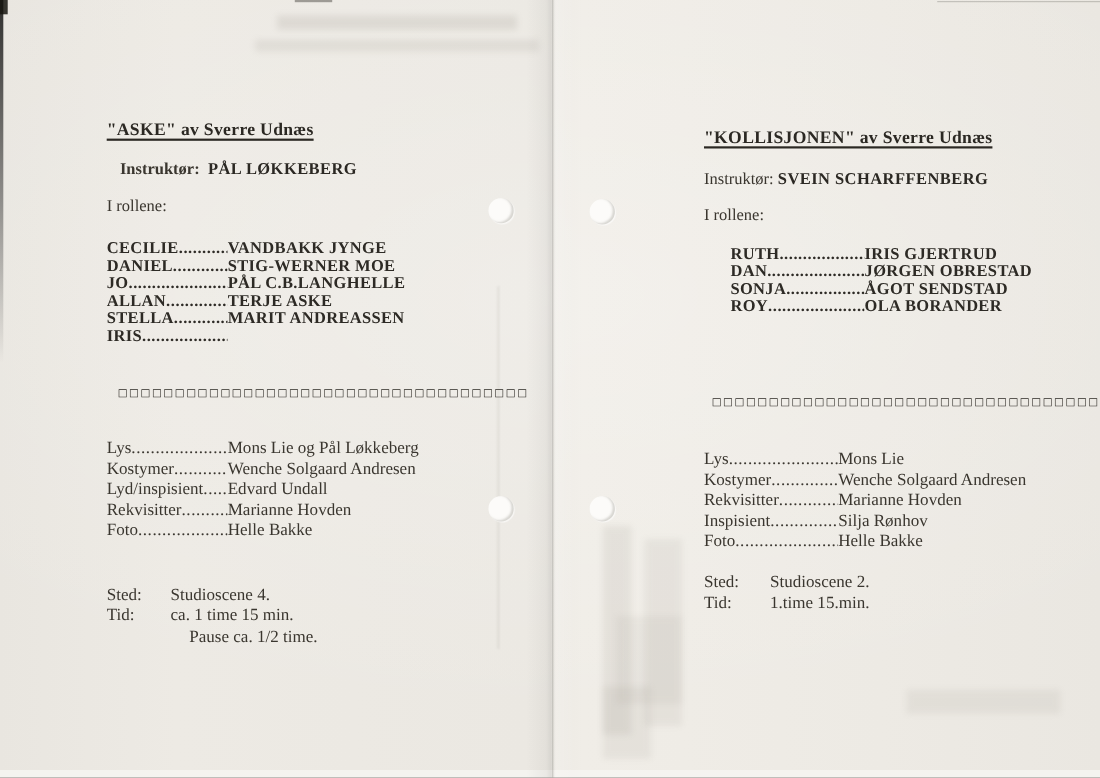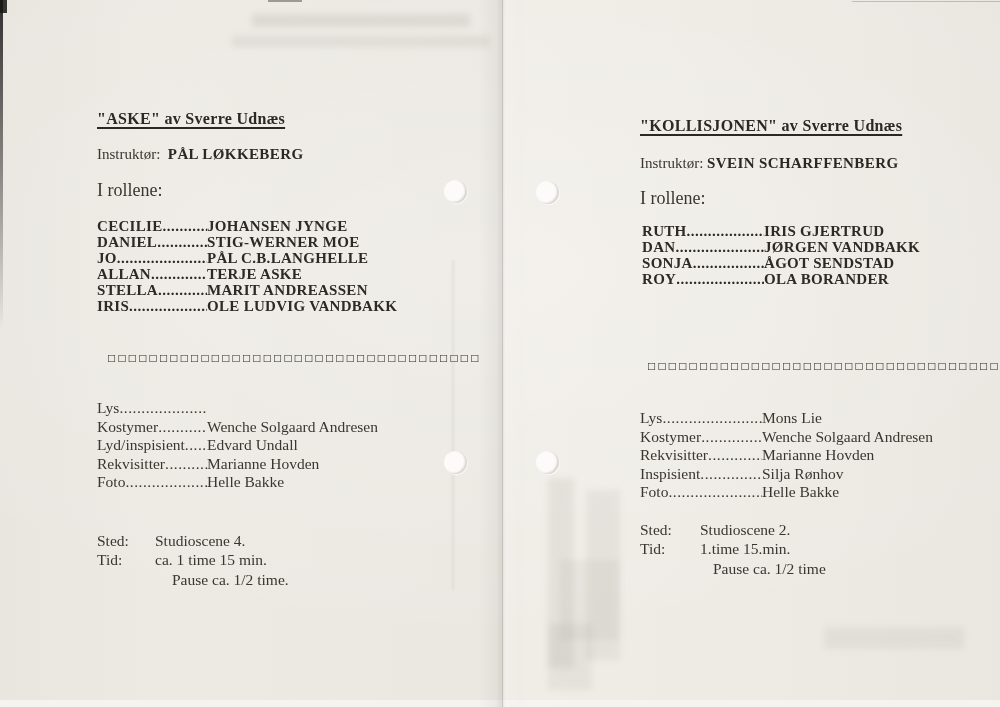--- a/index.html
+++ b/index.html
@@ -33,21 +33,21 @@
   .bt-mid-2{left:586px;top:490px;width:34px;height:170px;opacity:.10;}
   .bt-mid-3{left:560px;top:560px;width:60px;height:80px;opacity:.08;}
   .bt-bot-1{left:824px;top:627px;width:140px;height:22px;opacity:.10;}
   .bt-bot-2{left:548px;top:624px;width:44px;height:66px;opacity:.10;}
   .pencil-mark{left:452px;top:260px;width:2px;height:330px;background:#6b665d;opacity:.10;filter:blur(1px);}
   
   .title{font-size:16px;font-weight:bold;color:#2b2823;letter-spacing:.3px;
     text-decoration:underline;text-decoration-thickness:1.5px;text-underline-offset:3px;white-space:nowrap;}
   .director{font-size:15px;white-space:nowrap;}
   .director b{color:#2b2823;letter-spacing:.4px;}
-  .roles-label{font-size:18px;}
+  .roles-label{font-size:15px;}
   .cast{font-size:15px;font-weight:bold;color:#2d2a25;letter-spacing:.3px;}
   .cast .line{height:16px;line-height:16px;text-align:right;}
   .crew{font-size:15.5px;color:#3a362f;}
   .crew .line{height:18.6px;line-height:18.6px;}
   .line{display:flex;white-space:nowrap;}
   .lead{display:inline-flex;overflow:hidden;flex:0 0 auto;white-space:nowrap;}
   .lead-l{width:110px;} .lead-r{width:122px;}
   .role{flex:0 0 auto;}
   .leader{overflow:hidden;flex:1 1 auto;letter-spacing:.5px;}
   .name{flex:0 0 auto;}
@@ -81,34 +81,34 @@
   <div class="abs smudge bt-top-2"></div>
   <div class="abs smudge bt-mid-1"></div>
   <div class="abs smudge bt-mid-2"></div>
   <div class="abs smudge bt-mid-3"></div>
   <div class="abs smudge bt-bot-1"></div>
   <div class="abs smudge bt-bot-2"></div>
 
   <section>
     <h1 class="abs title" style="left:97px;top:99px;">"ASKE" av Sverre Udnæs</h1>
 
-    <p class="abs director" style="left:97px;top:146px;margin:0;">
+    <p class="abs director" style="left:109px;top:146px;margin:0;font-weight:bold;">
       <span>Instruktør:</span>&nbsp;
       <b>PÅL LØKKEBERG</b>
     </p>
 
     <p class="abs roles-label" style="left:97px;top:180px;margin:0;">I rollene:</p>
 
     <div class="abs cast" style="left:97px;top:218px;width:345px;">
       <div class="line">
         <span class="lead lead-l">
             <span class="role">CECILIE</span>
             <span class="leader">................................................................</span>
           </span>
-        <span class="name">JOHANSEN JYNGE</span>
+        <span class="name">VANDBAKK JYNGE</span>
       </div>
       <div class="line">
         <span class="lead lead-l">
             <span class="role">DANIEL</span>
             <span class="leader">................................................................</span>
           </span>
         <span class="name">STIG-WERNER MOE</span>
       </div>
       <div class="line">
         <span class="lead lead-l">
@@ -129,32 +129,32 @@
             <span class="role">STELLA</span>
             <span class="leader">................................................................</span>
           </span>
         <span class="name">MARIT ANDREASSEN</span>
       </div>
       <div class="line">
         <span class="lead lead-l">
             <span class="role">IRIS</span>
             <span class="leader">................................................................</span>
           </span>
-        <span class="name">OLE LUDVIG VANDBAKK</span>
       </div>
     </div>
 
     <div class="abs ornament" style="left:107px;top:352px;">□□□□□□□□□□□□□□□□□□□□□□□□□□□□□□□□□□□□</div>
 
     <div class="abs crew" style="left:97px;top:399px;width:345px;">
       <div class="line">
         <span class="lead lead-l">
             <span class="role">Lys</span>
             <span class="leader">................................................................</span>
           </span>
+        <span class="name">Mons Lie og Pål Løkkeberg</span>
       </div>
       <div class="line">
         <span class="lead lead-l">
             <span class="role">Kostymer</span>
             <span class="leader">................................................................</span>
           </span>
         <span class="name">Wenche Solgaard Andresen</span>
       </div>
       <div class="line">
         <span class="lead lead-l">
@@ -198,34 +198,34 @@
   <section class="pg-right">
     <h1 class="abs title" style="left:640px;top:106px;">"KOLLISJONEN" av Sverre Udnæs</h1>
 
     <p class="abs director" style="left:640px;top:155px;margin:0;">
       <span>Instruktør:</span>
       <b>SVEIN SCHARFFENBERG</b>
     </p>
 
     <p class="abs roles-label" style="left:640px;top:188px;margin:0;">I rollene:</p>
 
-    <div class="abs cast" style="left:642px;top:223px;width:320px;">
+    <div class="abs cast" style="left:664px;top:223px;width:320px;">
       <div class="line">
         <span class="lead lead-r">
             <span class="role">RUTH</span>
             <span class="leader">................................................................</span>
           </span>
         <span class="name">IRIS GJERTRUD</span>
       </div>
       <div class="line">
         <span class="lead lead-r">
             <span class="role">DAN</span>
             <span class="leader">................................................................</span>
           </span>
-        <span class="name">JØRGEN VANDBAKK</span>
+        <span class="name">JØRGEN OBRESTAD</span>
       </div>
       <div class="line">
         <span class="lead lead-r">
             <span class="role">SONJA</span>
             <span class="leader">................................................................</span>
           </span>
         <span class="name">ÅGOT SENDSTAD</span>
       </div>
       <div class="line">
         <span class="lead lead-r">
@@ -278,20 +278,16 @@
 
     <div class="abs footer" style="left:640px;top:520px;">
       <div class="frow">
         <span class="flabel">Sted:</span>
         <span class="fvalue">Studioscene 2.</span>
       </div>
       <div class="frow">
         <span class="flabel">Tid:</span>
         <span class="fvalue">1.time 15.min.</span>
       </div>
-      <div class="frow pause">
-        <span class="flabel"></span>
-        <span class="fvalue">Pause ca. 1/2 time</span>
-      </div>
     </div>
   </section>
 
 </div>
 
 </body></html>

